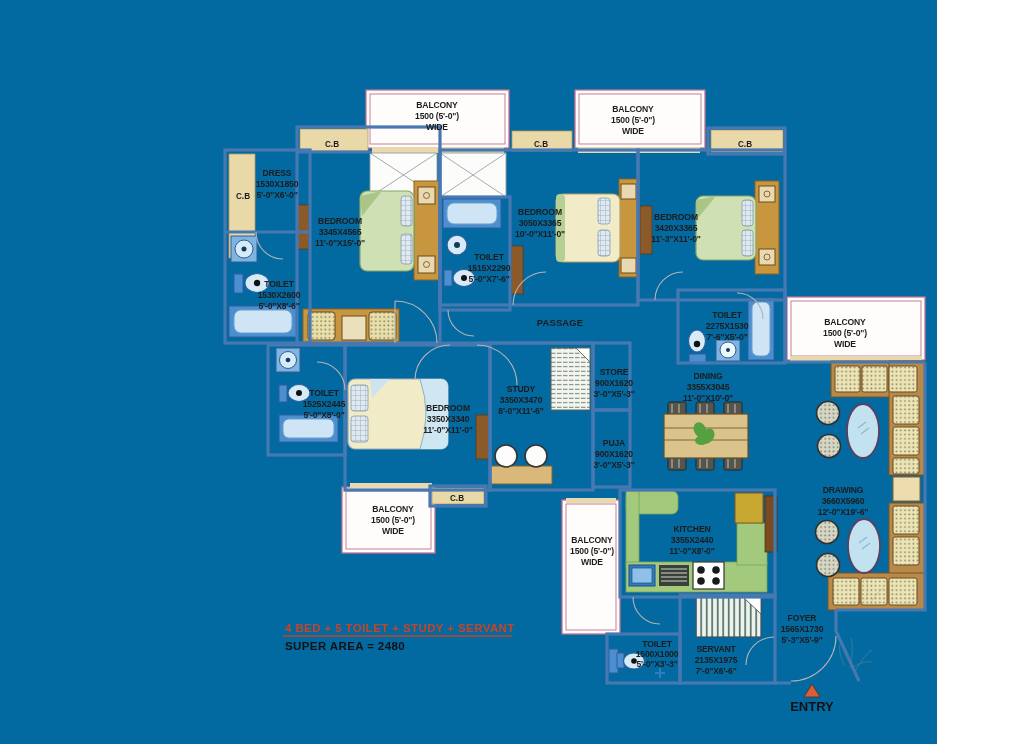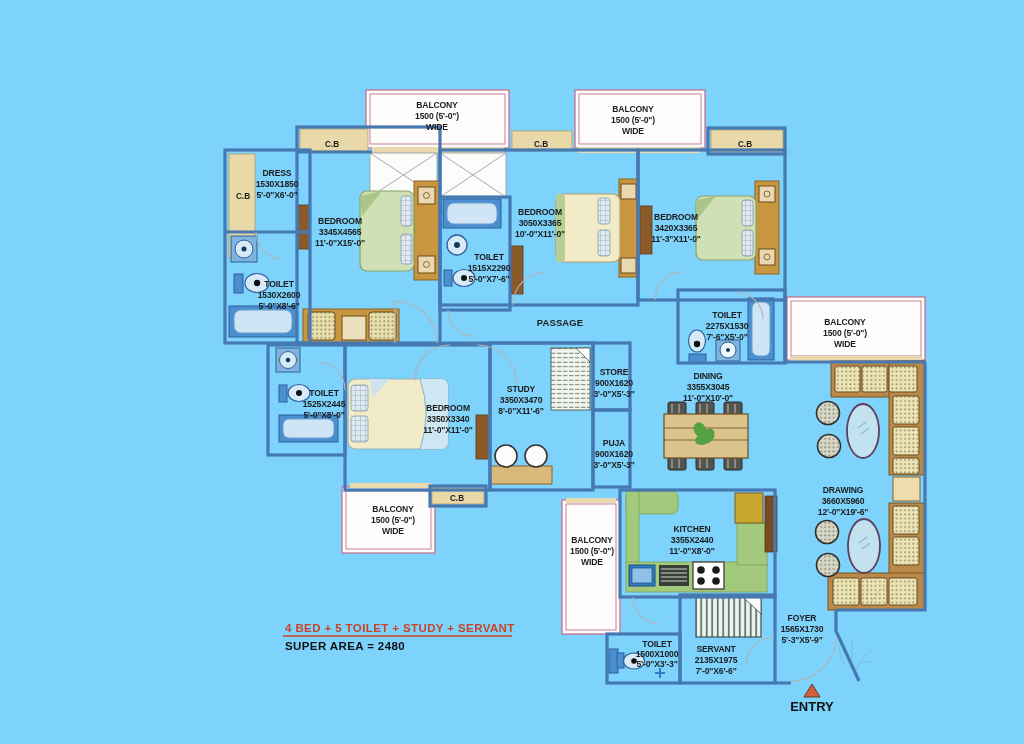--- a/index.html
+++ b/index.html
@@ -1,16 +1,16 @@
 <!DOCTYPE html>
 <html><head>
 <meta charset="utf-8">
 <style>
   html,body{margin:0;padding:0;background:#ffffff;width:1024px;height:744px;overflow:hidden}
-  #stage{position:relative;width:1024px;height:744px;background:#7dd3fc}
+  #stage{position:relative;width:937px;height:744px;background:#0369a1}
   svg{position:absolute;left:0;top:0}
   text{font-family:"Liberation Sans","DejaVu Sans",sans-serif}
   .t{font-size:8.6px;font-weight:bold;fill:#1c1c1c;text-anchor:middle;letter-spacing:-0.15px}
   .tp{font-size:9.4px;font-weight:bold;fill:#1c1c1c;text-anchor:middle;letter-spacing:0.2px}
   .cb{font-size:8.2px;font-weight:bold;fill:#1c1c1c;text-anchor:middle}
   .entry{font-size:13px;font-weight:bold;fill:#111;text-anchor:middle}
   .fred{font-size:11.5px;font-weight:bold;fill:#c94327;letter-spacing:0.4px}
   .fblk{font-size:11.5px;font-weight:bold;fill:#111;letter-spacing:0.4px}
   .wall{stroke:#4678b2;stroke-width:3.2;fill:none}
   .pink{stroke:#c2728f;stroke-width:1.3;fill:#fefdfb}

